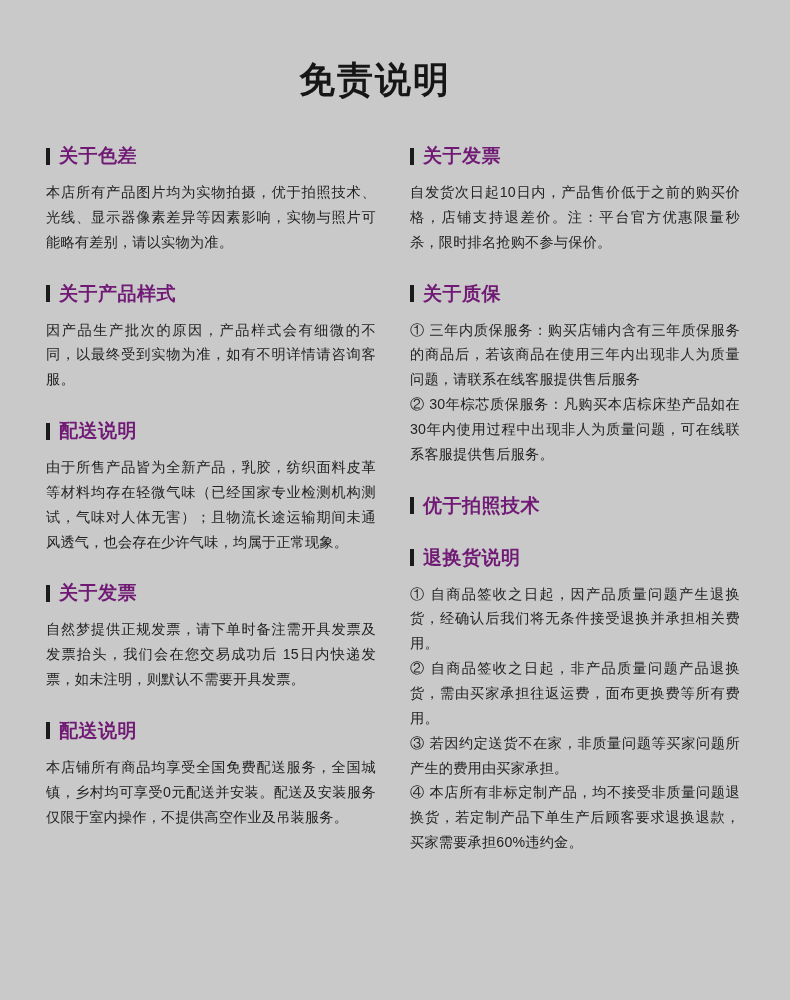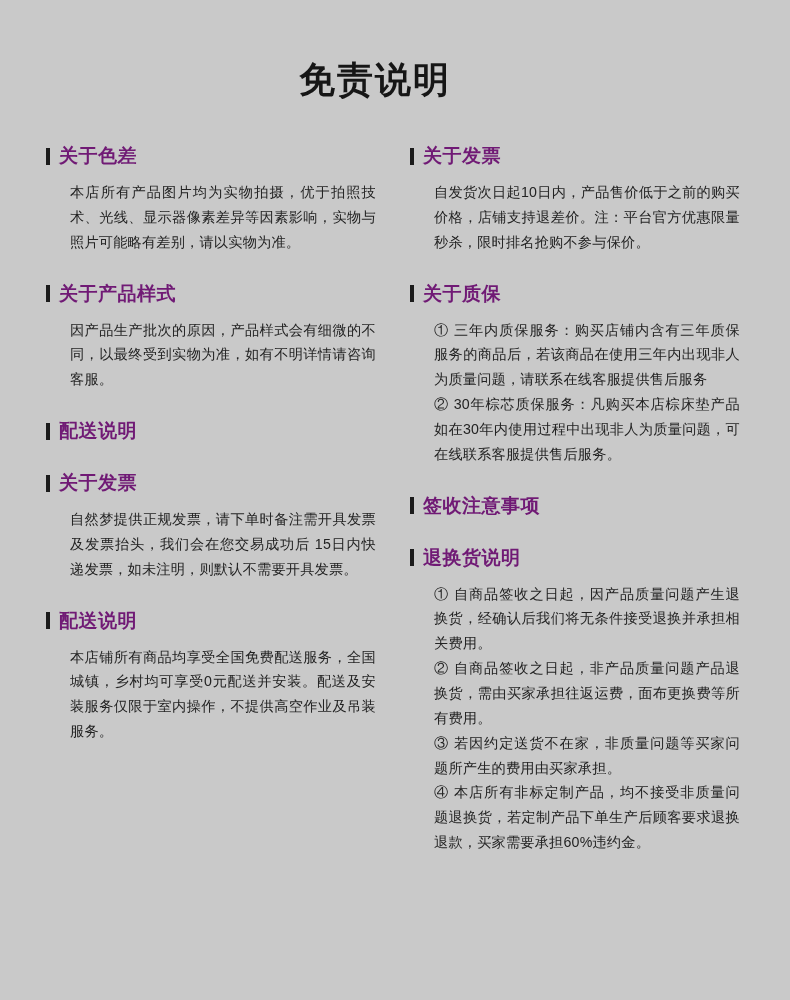--- a/index.html
+++ b/index.html
@@ -64,21 +64,20 @@
     background: #1b1b1b;
     margin-right: 9px;
     flex: 0 0 4px;
   }
   .sec-body {
     font-size: 14.2px;
     line-height: 1.75;
     color: #232323;
     text-align: justify;
     letter-spacing: 0.2px;
-    margin-left: 24px;
   }
   .sec-body p {
     margin: 0;
   }
   .sec-body p + p {
     margin-top: 0;
   }
 </style>
 </head>
 <body>
@@ -108,20 +107,23 @@
         </div>
         <div class="sec-body">
           <p>因产品生产批次的原因，产品样式会有细微的不同，以最终受到实物为准，如有不明详情请咨询客服。</p>
         </div>
       </div>
 
       <div class="section">
         <div class="sec-head">
           <span class="sec-bar"></span>
           <span>配送说明</span>
+        </div>
+        <div class="sec-body">
+          <p>由于所售产品皆为全新产品，乳胶，纺织面料皮革等材料均存在轻微气味（已经国家专业检测机构测试，气味对人体无害）；且物流长途运输期间未通风透气，也会存在少许气味，均属于正常现象。</p>
         </div>
       </div>
 
       <div class="section">
         <div class="sec-head">
           <span class="sec-bar"></span>
           <span>关于发票</span>
         </div>
         <div class="sec-body">
           <p>自然梦提供正规发票，请下单时备注需开具发票及发票抬头，我们会在您交易成功后 15日内快递发票，如未注明，则默认不需要开具发票。</p>
@@ -159,21 +161,21 @@
         </div>
         <div class="sec-body">
           <p>① 三年内质保服务：购买店铺内含有三年质保服务的商品后，若该商品在使用三年内出现非人为质量问题，请联系在线客服提供售后服务</p>
           <p>② 30年棕芯质保服务：凡购买本店棕床垫产品如在30年内使用过程中出现非人为质量问题，可在线联系客服提供售后服务。</p>
         </div>
       </div>
 
       <div class="section">
         <div class="sec-head">
           <span class="sec-bar"></span>
-          <span>签收注意事项</span>
+          <span>优于拍照技术</span>
         </div>
       </div>
 
       <div class="section">
         <div class="sec-head">
           <span class="sec-bar"></span>
           <span>退换货说明</span>
         </div>
         <div class="sec-body">
           <p>① 自商品签收之日起，因产品质量问题产生退换货，经确认后我们将无条件接受退换并承担相关费用。</p>

